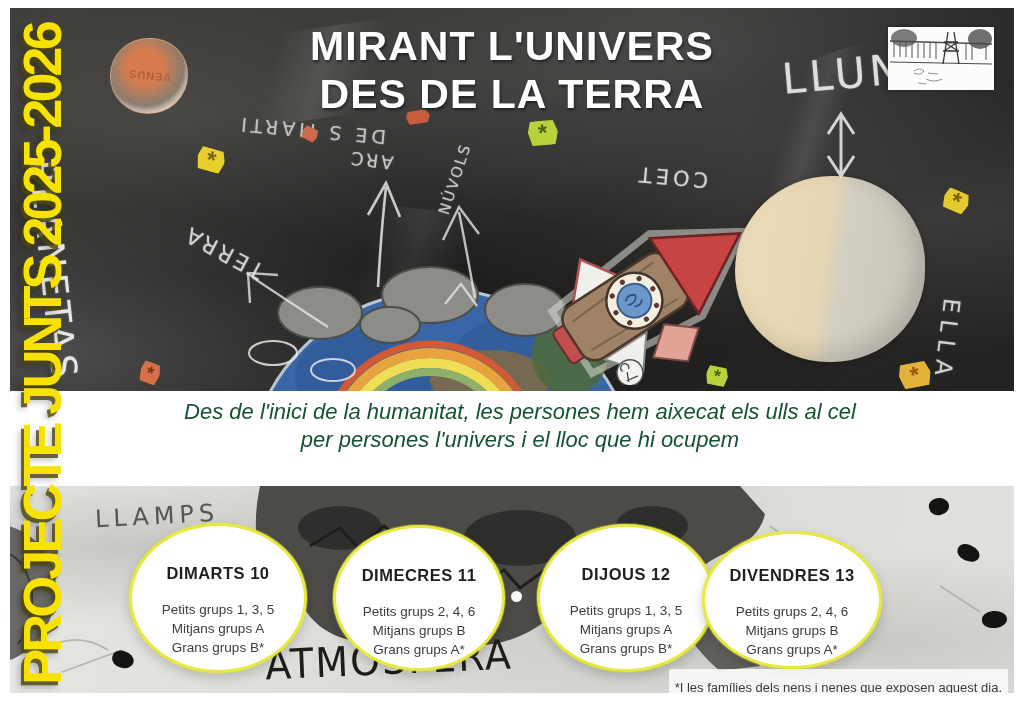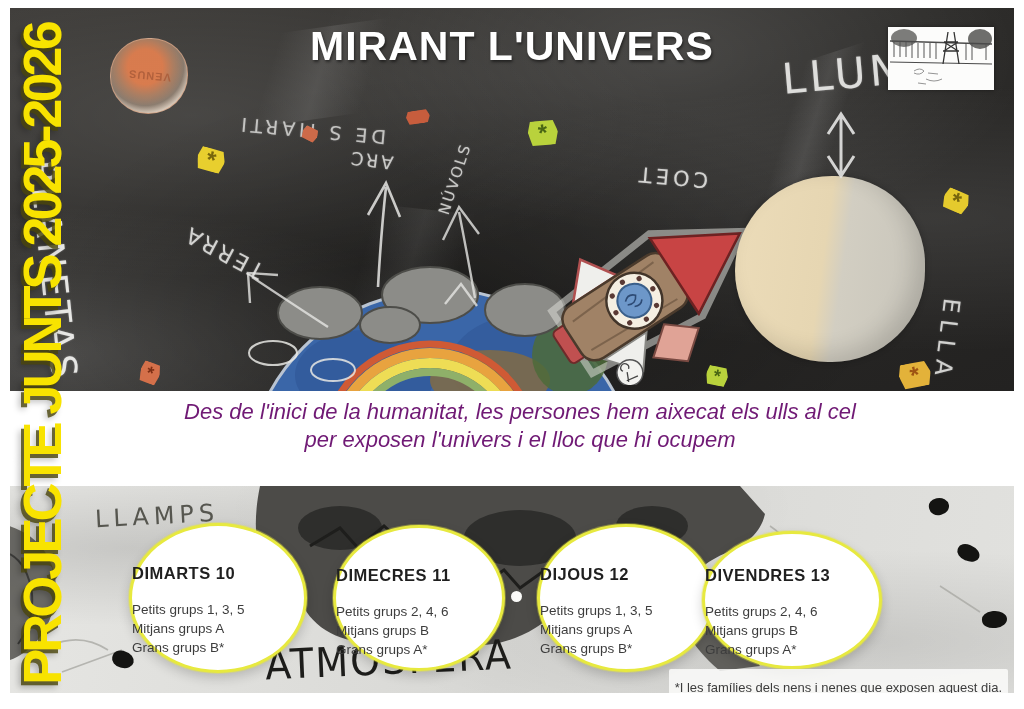--- a/index.html
+++ b/index.html
@@ -60,42 +60,42 @@
     clip-path:polygon(12% 0%,88% 6%,100% 50%,86% 100%,10% 94%,0% 42%);}
   .star-mark{font-size:24px;line-height:0;font-weight:700;}
 
   
   .logo-box{position:absolute;left:878px;top:19px;width:106px;height:63px;background:#fcfcfb;z-index:6;
     box-shadow:0 0 4px rgba(0,0,0,.4);}
 
   
   .band{position:absolute;left:10px;top:391px;width:1004px;height:95px;background:#ffffff;
     text-align:center;padding-left:16px;box-sizing:border-box;z-index:4;}
-  .intro-line{margin:0;font-style:italic;font-size:22px;line-height:28px;color:#701a75;font-weight:500;}
+  .intro-line{margin:0;font-style:italic;font-size:22px;line-height:28px;color:#14532d;font-weight:500;}
   .intro-line.first{padding-top:7px;}
   .dates{margin:2px 0 0 0;font-size:20.5px;line-height:27px;color:#9c9c9c;font-weight:400;}
 
   
   .photo-bottom{position:absolute;left:10px;top:486px;width:1004px;height:207px;overflow:hidden;
     background:
       radial-gradient(ellipse at 12% 30%, rgba(0,0,0,.12), transparent 38%),
       radial-gradient(ellipse at 85% 75%, rgba(0,0,0,.10), transparent 42%),
       radial-gradient(ellipse at 50% 10%, rgba(0,0,0,.08), transparent 40%),
       linear-gradient(100deg,#e6e6e3,#d8d8d5 50%,#e1e1de);}
   .pencil-llamps{position:absolute;left:85px;top:16px;font-family:"DejaVu Sans",sans-serif;
     font-size:24px;letter-spacing:5px;color:#56564f;transform:rotate(-3deg);font-weight:500;z-index:1;}
   .marker-atmosfera{position:absolute;left:255px;top:152px;font-family:"DejaVu Sans",sans-serif;
     font-size:38px;letter-spacing:2px;color:#1d1d1b;transform:rotate(-2.5deg) scaleY(1.08);font-weight:500;z-index:1;}
   .blob{position:absolute;background:#141412;border-radius:45% 55% 50% 50%;z-index:1;}
   .white-dot{position:absolute;left:501px;top:105px;width:11px;height:11px;border-radius:50%;background:#fbfbf9;z-index:2;}
 
   
   .circle{position:absolute;background:#ffffff;border:3px solid #e7e93f;border-radius:50%;
     box-shadow:0 0 0 1px rgba(231,233,63,.35), 0 5px 12px rgba(0,0,0,.18);
-    text-align:left;box-sizing:border-box;z-index:3;}
+    text-align:center;box-sizing:border-box;z-index:3;}
   .circle .day{font-size:16.5px;font-weight:700;letter-spacing:.5px;color:#1f1f1f;margin-top:38px;}
   .circle .lines{margin-top:17px;font-size:13.5px;line-height:19px;color:#3d3d3d;font-weight:500;}
   .circ-1{left:119px;top:37px;width:178px;height:150px;}
   .circ-2{left:323px;top:39px;width:172px;height:146px;}
   .circ-3{left:527px;top:38px;width:178px;height:148px;}
   .circ-4{left:692px;top:45px;width:180px;height:138px;}
   .circ-4 .day{margin-top:32px;}
 
   .footnote{position:absolute;right:6px;top:183px;font-size:13px;color:#3c3c3c;z-index:4;
     background:rgba(251,251,250,.85);padding:11px 6px;border-radius:2px;}
@@ -245,26 +245,27 @@
           <path d="M60,5 L55,37 M66,5 L71,37 M56,15 L70,15 M55,24 L71,24 M56,15 L70,24 M70,15 L56,24"></path>
         </g>
         <g stroke="#888" stroke-width="1" fill="none" opacity=".9">
           <path d="M26,44 q6,-4 10,0 q-4,5 -10,2 M40,46 l10,1 M38,52 q8,4 16,0 M30,56 l8,1"></path>
         </g>
       </svg>
     </div>
 
     <div class="title">
       <div>MIRANT L'UNIVERS</div>
+      <div>DES DE LA TERRA</div>
     </div>
   </div>
 
   <div class="band">
     <p class="intro-line first">Des de l'inici de la humanitat, les persones hem aixecat els ulls al cel</p>
-    <p class="intro-line">per exposen l'univers  i el lloc que hi ocupem</p>
+    <p class="intro-line">per persones l'univers  i el lloc que hi ocupem</p>
   </div>
 
   <div class="photo-bottom">
 
     <svg style="position:absolute;left:210px;top:0;z-index:1;" width="560" height="185" viewBox="0 0 560 185">
       <path d="M40,0 L520,0 L545,28 C535,70 485,62 472,96 C452,140 382,152 340,122 C302,162 242,172 200,142 C152,172 92,152 80,112 C42,102 28,58 40,0 Z" fill="#4c4b48"></path>
       <path d="M472,96 C500,120 522,150 540,180 L500,185 C470,160 455,130 452,110 Z" fill="#4c4b48" opacity=".85"></path>
       <ellipse cx="120" cy="42" rx="42" ry="22" fill="#2e2e2c"></ellipse>
       <ellipse cx="300" cy="52" rx="56" ry="28" fill="#2e2e2c"></ellipse>
       <ellipse cx="432" cy="40" rx="36" ry="20" fill="#2e2e2c"></ellipse>

